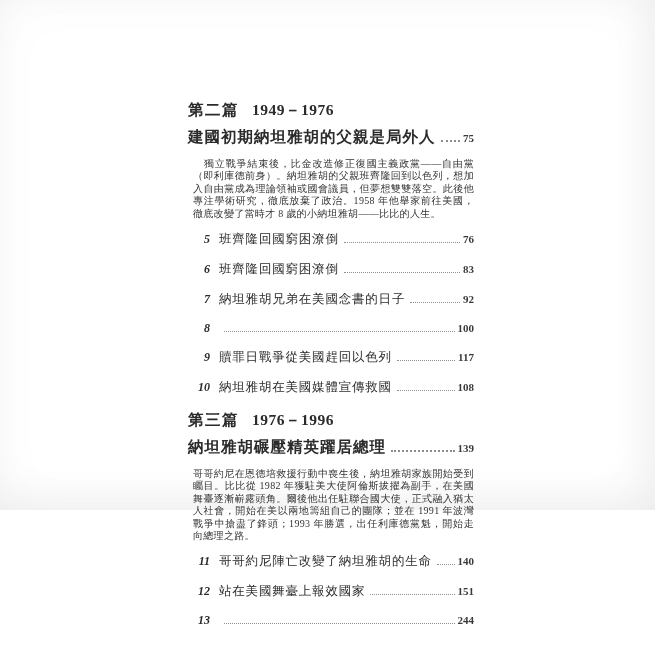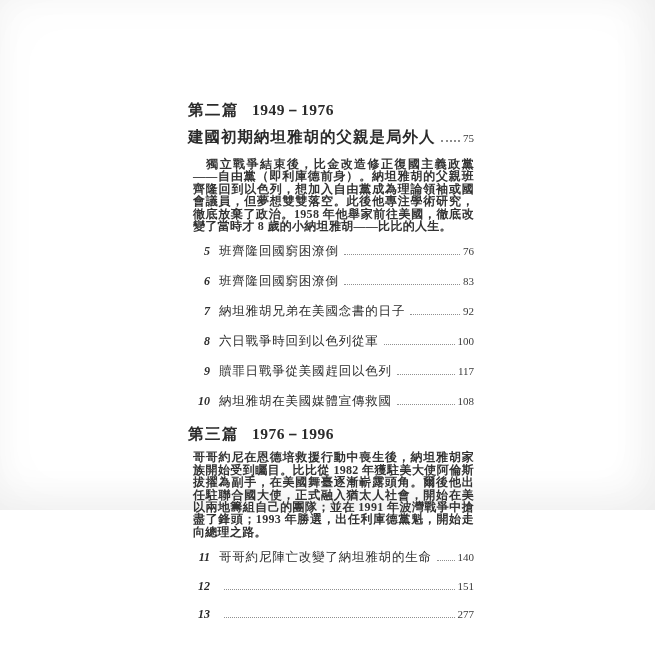--- a/index.html
+++ b/index.html
@@ -38,33 +38,32 @@
     margin:0 0 10px 0;
   }
   .leader{
     flex:1;
     border-bottom:2px dotted #8d8d8d;
     margin:0 3px 3px 5px;
     min-width:12px;
   }
   .pagenum{
     font-size:11px;
-    font-weight:normal;
+    font-weight:bold;
     letter-spacing:0;
     color:#3a3a3a;
     flex:0 0 auto;
   }
   .summary{
-    font-size:12px;
+    font-size:10px;
     line-height:12.4px;
     text-align:justify;
     letter-spacing:0.3px;
     margin:0 0 11px 5px;
     color:#333333;
-    font-weight:bold;
   }
   .indent{ text-indent:1.1em; }
   .chapters{ margin:0 0 14px 0; }
   .chapter{
     display:flex;
     align-items:baseline;
     font-size:12.5px;
     letter-spacing:0.8px;
     margin-bottom:13px;
   }
@@ -112,21 +111,20 @@
           <span class="pagenum">83</span>
         </div>
         <div class="chapter">
           <span class="ch-num">7</span>
           <span class="ch-title">納坦雅胡兄弟在美國念書的日子</span>
           <span class="leader"></span>
           <span class="pagenum">92</span>
         </div>
         <div class="chapter">
           <span class="ch-num">8</span>
-          <span class="ch-title">六日戰爭時回到以色列從軍</span>
           <span class="leader"></span>
           <span class="pagenum">100</span>
         </div>
         <div class="chapter">
           <span class="ch-num">9</span>
           <span class="ch-title">贖罪日戰爭從美國趕回以色列</span>
           <span class="leader"></span>
           <span class="pagenum">117</span>
         </div>
         <div class="chapter">
@@ -135,36 +133,42 @@
           <span class="leader"></span>
           <span class="pagenum">108</span>
         </div>
       </div>
     </div>
 
     <div class="section">
       <div class="part-header">
         <span>第三篇</span><span class="part-years">1976－1996</span>
       </div>
+      <div class="title-row">
+        <span>納坦雅胡碾壓精英躍居總理</span>
+        <span class="leader"></span>
+        <span class="pagenum">139</span>
+      </div>
       <p class="summary">哥哥約尼在恩德培救援行動中喪生後，納坦雅胡家族開始受到矚目。比比從 1982 年獲駐美大使阿倫斯拔擢為副手，在美國舞臺逐漸嶄露頭角。爾後他出任駐聯合國大使，正式融入猶太人社會，開始在美以兩地籌組自己的團隊；並在 1991 年波灣戰爭中搶盡了鋒頭；1993 年勝選，出任利庫德黨魁，開始走向總理之路。</p>
 
       <div class="chapters">
         <div class="chapter">
           <span class="ch-num">11</span>
           <span class="ch-title">哥哥約尼陣亡改變了納坦雅胡的生命</span>
           <span class="leader"></span>
           <span class="pagenum">140</span>
         </div>
         <div class="chapter">
           <span class="ch-num">12</span>
+          <span class="ch-title">站在美國舞臺上報效國家</span>
           <span class="leader"></span>
           <span class="pagenum">151</span>
         </div>
         <div class="chapter">
           <span class="ch-num">13</span>
           <span class="leader"></span>
-          <span class="pagenum">277</span>
+          <span class="pagenum">244</span>
         </div>
       </div>
     </div>
 
   </div>
 </div>
 
 </body></html>

